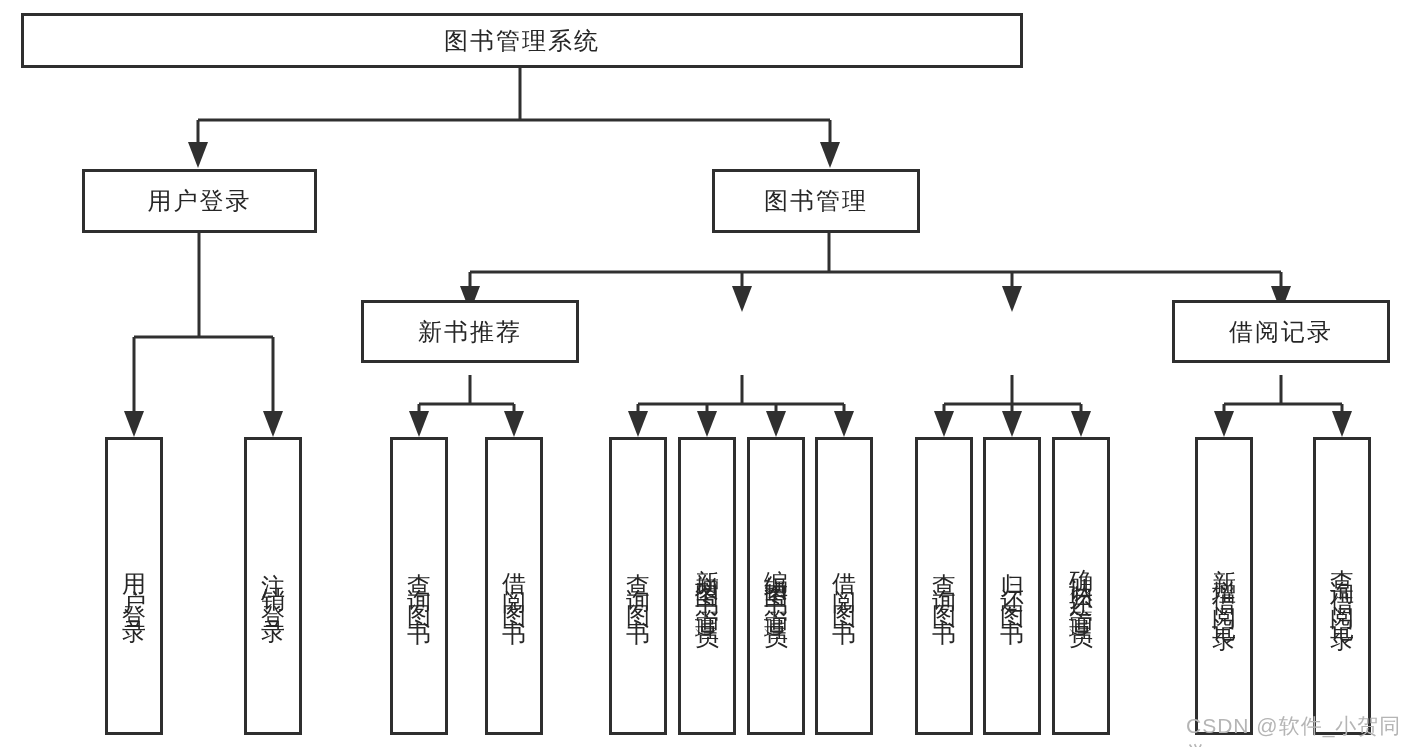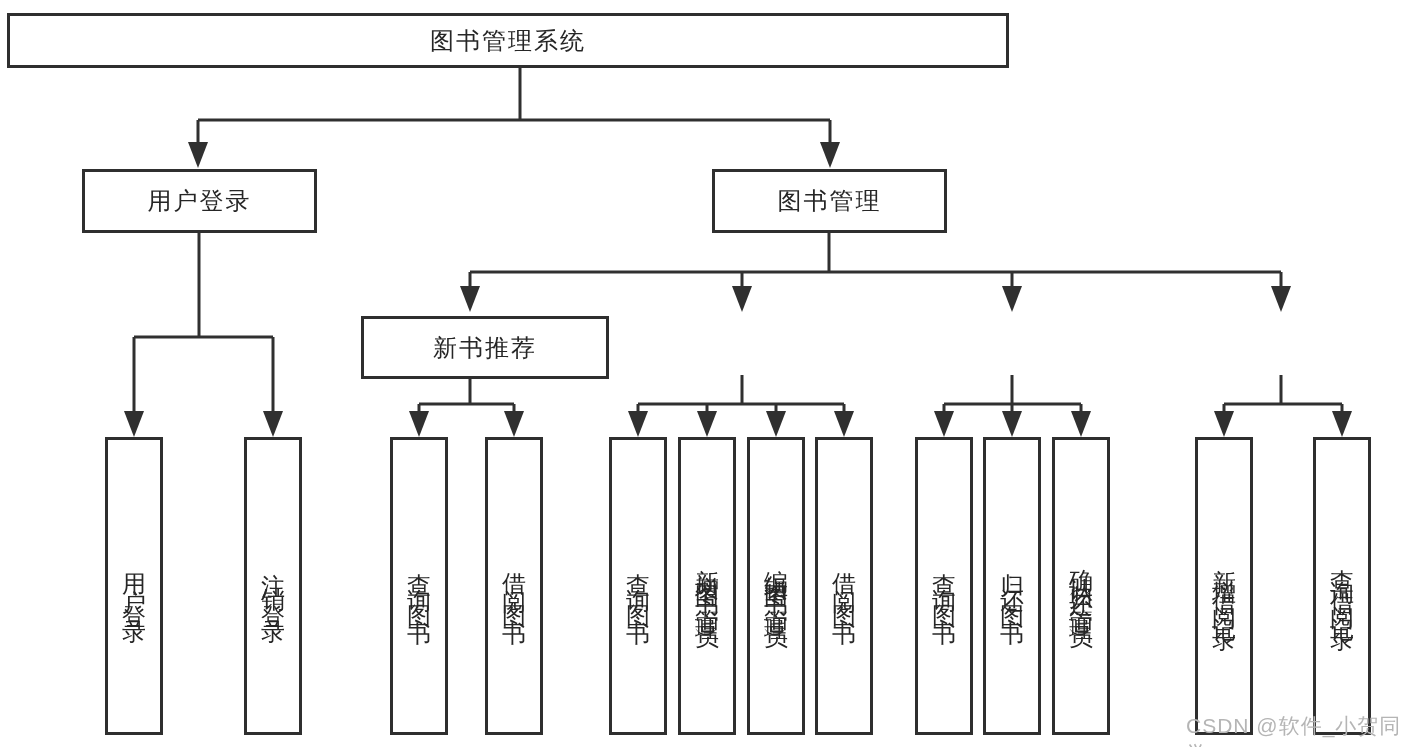--- a/index.html
+++ b/index.html
@@ -26,26 +26,26 @@
     position:absolute;
     border:3px solid var(--box-border);
     background:var(--bg);
     display:flex;align-items:center;justify-content:center;
     z-index:2;
     font-size:24px;
     letter-spacing:2px;
     color:var(--text);
   }
   
-  .n-root{left:7px;top:13px;width:1002px;height:55px;}
+  .n-root{left:21px;top:13px;width:1002px;height:55px;}
   
   .n-user-login{left:82px;top:169px;width:235px;height:64px;}
-  .n-book-mgmt{left:712px;top:169px;width:235px;height:64px;}
+  .n-book-mgmt{left:712px;top:169px;width:208px;height:64px;}
   
-  .lv3{top:316px;width:248px;height:63px;}
+  .lv3{top:300px;width:218px;height:63px;}
   .n-nbr{left:361px;}
   .n-bb{left:633px;}
   .n-cb{left:903px;}
   .n-br{left:1172px;}
   
   .leaf{top:437px;width:58px;height:298px;}
   .leaf span{
     writing-mode:vertical-rl;
     text-orientation:mixed;
     white-space:nowrap;
@@ -110,20 +110,21 @@
     <polygon points="1214,411 1234,411 1224,437"></polygon>
     <polygon points="1332,411 1352,411 1342,437"></polygon>
   </svg>
 
   <div class="node n-root">图书管理系统</div>
 
   <div class="node n-user-login">用户登录</div>
   <div class="node n-book-mgmt">图书管理</div>
 
   <div class="node lv3 n-nbr">新书推荐</div>
+  <div class="node lv3 n-br">借阅记录</div>
 
   <div class="node leaf l-a1">
     <span>用户登录</span>
   </div>
   <div class="node leaf l-a2">
     <span>注销登录</span>
   </div>
 
   <div class="node leaf l-b1">
     <span>查询图书</span>

